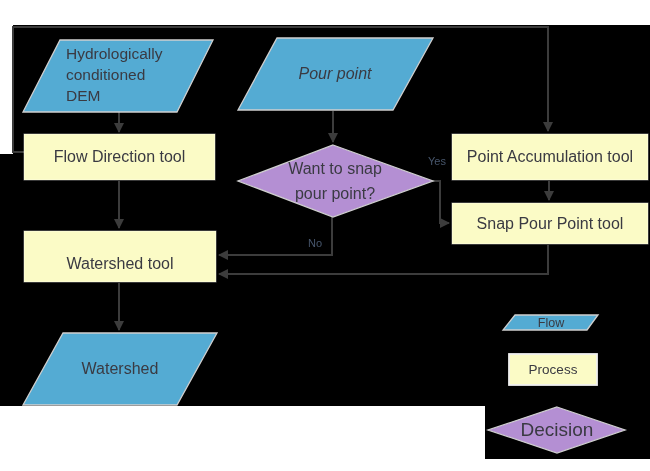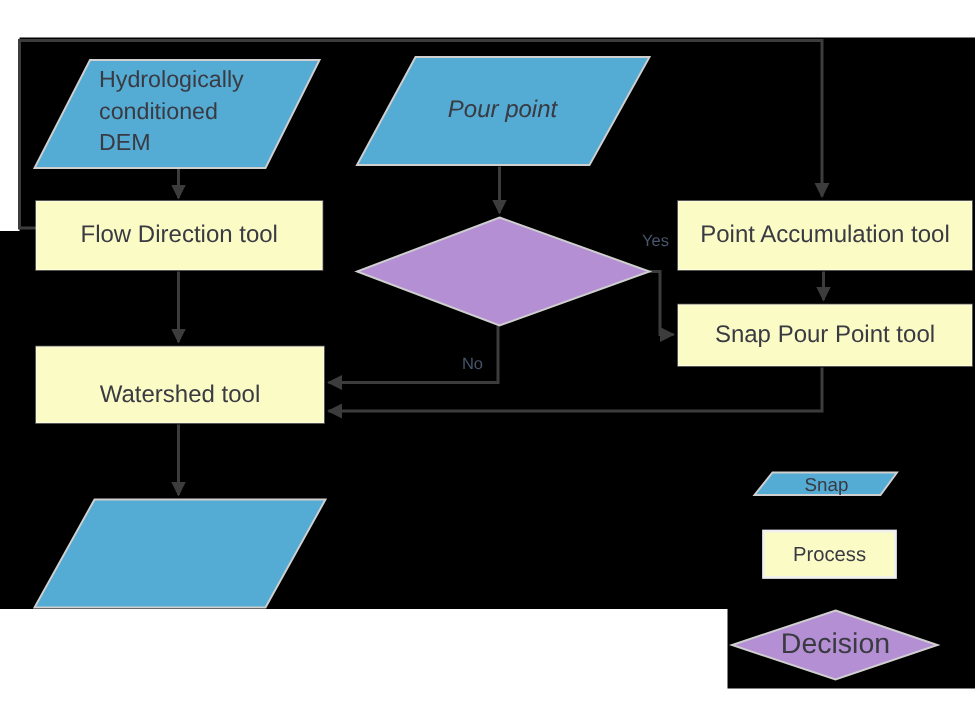--- a/index.html
+++ b/index.html
@@ -92,21 +92,23 @@
     <rect class="legend-process" x="509" y="354" width="88" height="31"></rect>
     <polygon class="shape-decision" points="557,407 625,430 557,453 488,430"></polygon>
   </svg>
 
   <div class="lbl block lbl-dem">Hydrologically conditioned DEM</div>
   <div class="lbl lbl-pourpoint">Pour point</div>
   <div class="lbl lbl-flowdir">Flow Direction tool</div>
   <div class="lbl lbl-flowacc">Point Accumulation tool</div>
   <div class="lbl lbl-snap">Snap Pour Point tool</div>
   <div class="lbl lbl-wstool">Watershed tool</div>
+  <div class="lbl lbl-decision">Want to snap pour point?</div>
+  <div class="lbl lbl-watershed">Watershed</div>
 
   <div class="lbl-branch lbl-yes">Yes</div>
   <div class="lbl-branch lbl-no">No</div>
 
-  <div class="lbl lbl-legend-data">Snap</div>
+  <div class="lbl lbl-legend-data">Flow</div>
   <div class="lbl lbl-legend-process">Process</div>
   <div class="lbl lbl-legend-decision">Decision</div>
 
 </div>
 
 </body></html>

